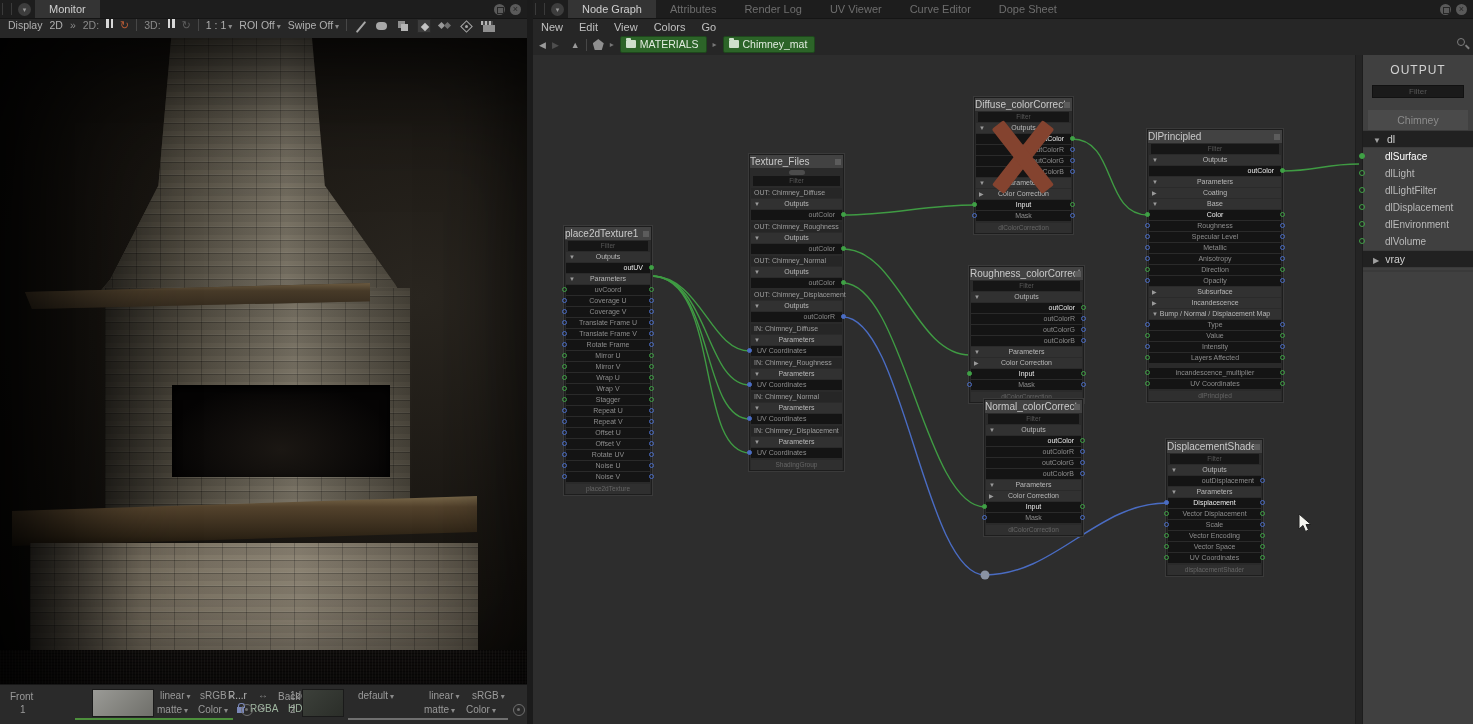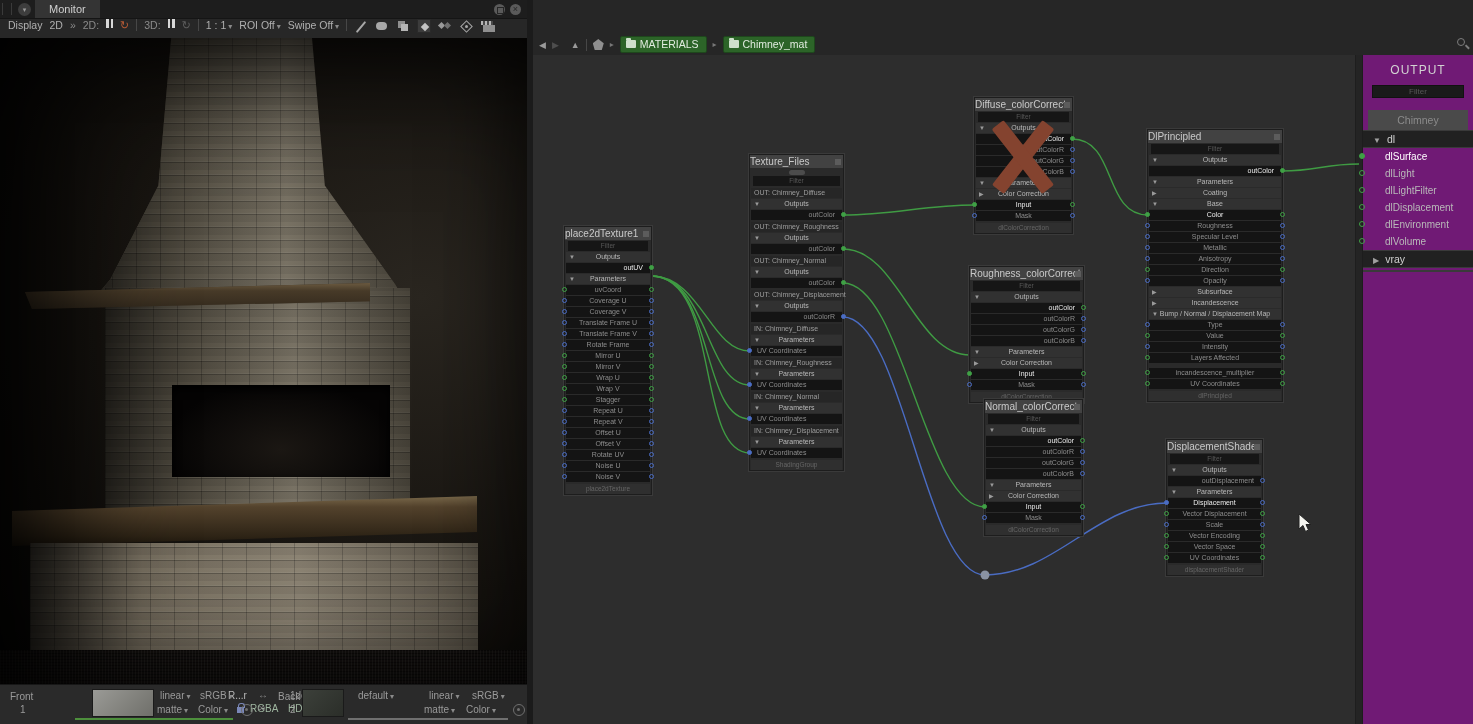--- a/index.html
+++ b/index.html
@@ -124,21 +124,21 @@
   .x-overlay { position:absolute; left:10px; top:22px; width:76px; height:80px; z-index:6; pointer-events:none; }
   .x-overlay::before, .x-overlay::after { content:""; position:absolute; left:50%; top:-4px; width:15px; height:103%; background:#84432f; border-radius:2px; }
   .x-overlay::before { transform:translateX(-50%) rotate(38deg); }
   .x-overlay::after { transform:translateX(-50%) rotate(-38deg); }
 
   .overlay-label { position:absolute; left:10px; top:563px; font-size:82px; letter-spacing:-2px; color:#fcfcf7; z-index:4; }
 
   .cursor { position:absolute; left:765px; top:458px; z-index:50; }
 
   
-  .output-panel { position:absolute; left:829px; top:55px; width:111px; height:669px; background:#701a75; border-left:1px solid #1d1d1d; }
+  .output-panel { position:absolute; left:829px; top:55px; width:111px; height:669px; background:#404040; border-left:1px solid #1d1d1d; }
   .op-title { height:30px; line-height:30px; text-align:center; font-size:12px; color:#d2d2d2; letter-spacing:1px; }
   .op-filter { display:block; width:92px; margin:0 auto; height:13px; background:#1a1a1a; border:1px solid #111; color:#8a8a8a; font-size:8px; text-align:center; }
   .op-filter::placeholder { color:#575757; }
   .op-item-btn { margin:12px 5px 0; height:20px; background:#4a4a4a; color:#8b8b8b; font-size:10.5px; line-height:20px; text-align:center; }
   .op-group { height:18px; background:#212121; border-top:1px solid #3a3a3a; border-bottom:1px solid #3a3a3a; color:#d0d0d0; font-size:10.5px; line-height:17px; padding-left:10px; }
   .op-group .tri { font-size:8px; color:#a0a0a0; margin-right:6px; }
   #op-items .op-row { position:relative; height:17px; line-height:17px; padding-left:22px; font-size:10px; color:#b9b9b9; }
   #op-items .op-row.sel { color:#ffffff; }
   .op-dot { position:absolute; left:-4px; top:5px; width:6px; height:6px; border-radius:50%; border:1.5px solid #3fa045; }
   .op-dot.fill { background:#3fa045; }
@@ -236,21 +236,43 @@
     <span class="thumb dark" style="left:302px;top:4px;width:42px;height:28px;"></span>
     <span class="caret" style="left:358px;top:5px;">default</span>
     <span class="uline gray" style="left:348px;top:33px;width:160px;"></span>
     <span class="swirl" style="left:513px;top:19px;"></span>
   </div>
 </section>
 
 <div class="panel-divider"></div>
 
 <section class="graph-section">
-
+  <div class="tabbar">
+    <span class="grip"></span>
+    <span class="circle-btn"></span>
+    <div class="tab active">Node Graph</div>
+    <div class="tab">Attributes</div>
+    <div class="tab">Render Log</div>
+    <div class="tab">UV Viewer</div>
+    <div class="tab">Curve Editor</div>
+    <div class="tab">Dope Sheet</div>
+    <div class="tabspacer"></div>
+    <div class="winbtns">
+      <span class="wbtn float"></span>
+      <span class="wbtn close"></span>
+    </div>
+  </div>
+
+  <div class="menubar">
+    <span>New</span>
+    <span>Edit</span>
+    <span>View</span>
+    <span>Colors</span>
+    <span>Go</span>
+  </div>
 
   <div class="crumbbar">
     <span class="navtri">◀</span>
     <span class="navtri dis">▶</span>
     <span class="navtri" style="margin-left:6px;">▲</span>
     <span class="vsep"></span>
     <span class="homeico"></span>
     <span class="crumbsep">▸</span>
     <span class="badge">
       <span class="folderico"></span>

